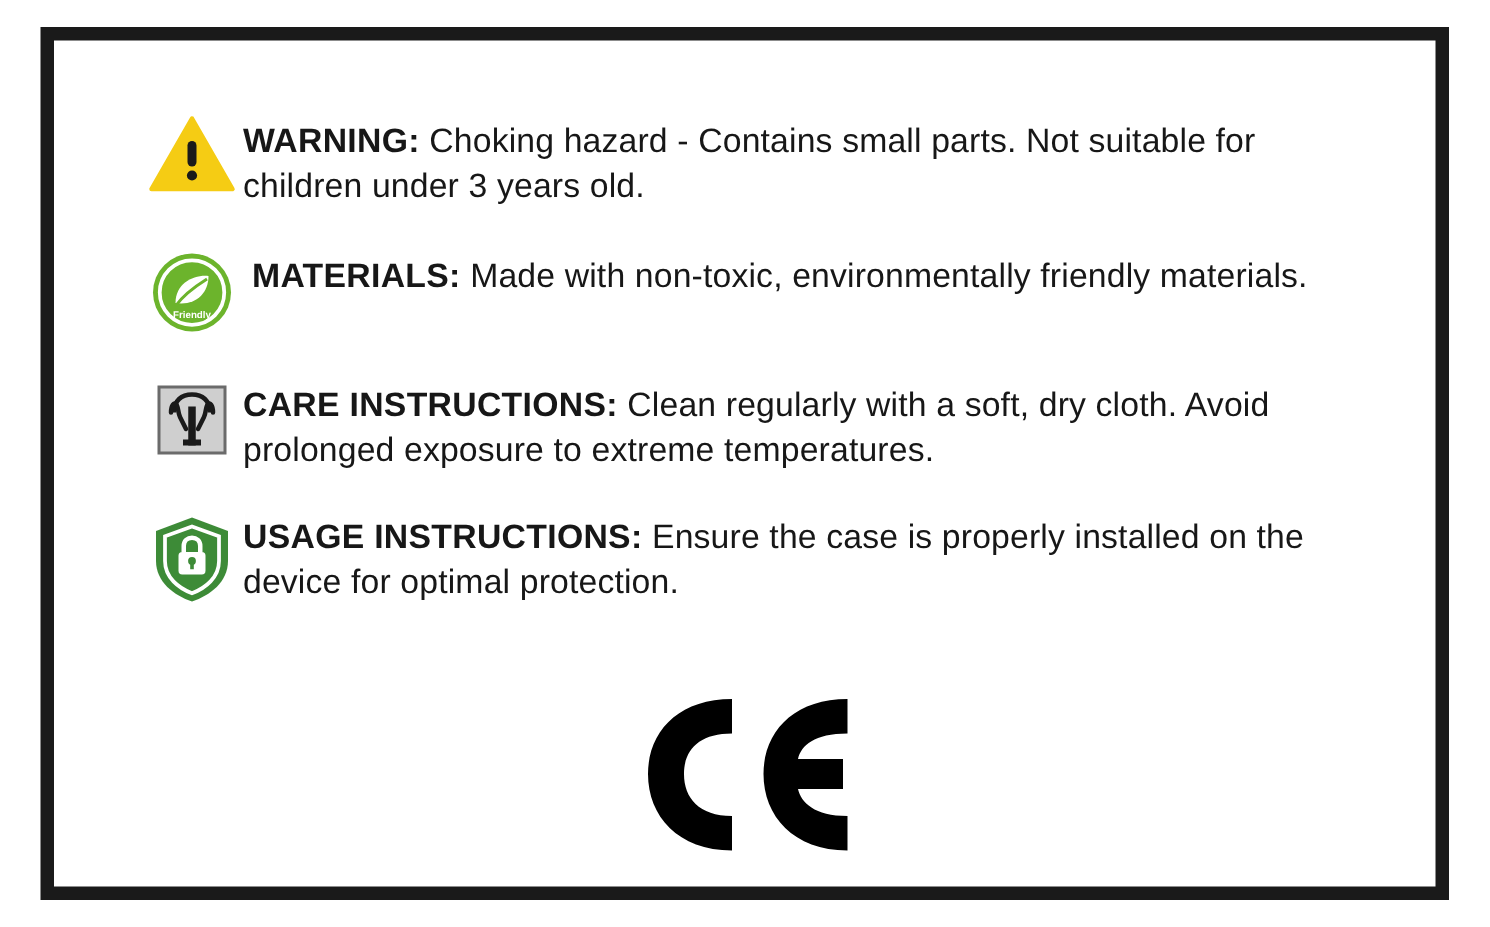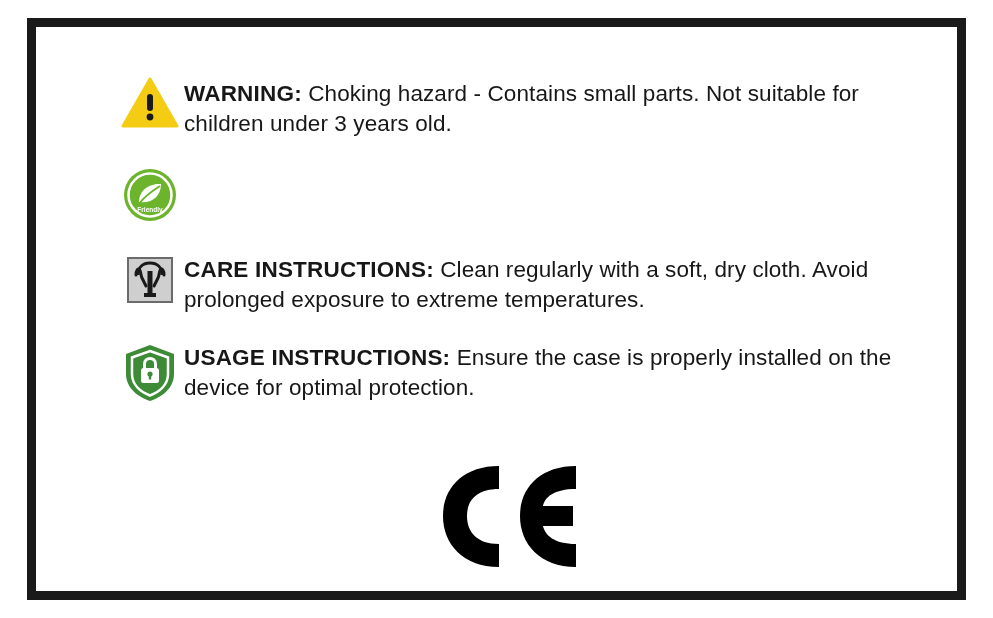--- a/index.html
+++ b/index.html
@@ -26,21 +26,20 @@
   }
 
   .inner {
     position: absolute;
     left: 0;
     top: 0;
     right: 0;
     bottom: 0;
     padding: 48px 58px 0 58px;
     box-sizing: border-box;
-    margin-left: 22px;
   }
 
   .notice-list {
     display: block;
   }
 
   .notice {
     display: flex;
     align-items: flex-start;
     margin-bottom: 26px;
@@ -114,20 +113,23 @@
       <div class="notice materials">
         <div class="notice-icon">
           <svg width="56" height="56" viewBox="0 0 56 56" aria-hidden="true">
             <circle cx="28" cy="28" r="26" fill="#6cb42c"></circle>
             <circle cx="28" cy="28" r="21.5" fill="none" stroke="#ffffff" stroke-width="2.5"></circle>
             <path d="M17 35 C17 22 29 16 39 17 C39 29 30 37 17 35 Z" fill="#ffffff"></path>
             <path d="M17 37 C22 30 30 24 38 19" fill="none" stroke="#6cb42c" stroke-width="2"></path>
             <text x="28" y="45" font-family="Liberation Sans, sans-serif" font-size="6.5" font-weight="bold" fill="#ffffff" text-anchor="middle">Friendly</text>
           </svg>
         </div>
+        <div class="notice-text">
+          <span class="lead">MATERIALS:</span><span> Made with non-toxic, environmentally friendly materials.</span>
+        </div>
       </div>
 
       <div class="notice care">
         <div class="notice-icon">
           <svg width="50" height="50" viewBox="0 0 50 50" aria-hidden="true">
             <rect x="3" y="3" width="44" height="44" fill="#cfcfcf" stroke="#6b6b6b" stroke-width="2"></rect>
             <path d="M13 20 C13 12 18 8 25 8 C32 8 37 12 37 20" fill="none" stroke="#1a1a1a" stroke-width="3"></path>
             <path d="M11 20 C11 15 13 13 14.5 14.5 C16 16 15.5 20 17 23 L21 31" fill="none" stroke="#1a1a1a" stroke-width="3" stroke-linecap="round"></path>
             <path d="M39 20 C39 15 37 13 35.5 14.5 C34 16 34.5 20 33 23 L29 31" fill="none" stroke="#1a1a1a" stroke-width="3" stroke-linecap="round"></path>
             <rect x="22.5" y="16" width="5" height="26" fill="#1a1a1a"></rect>

